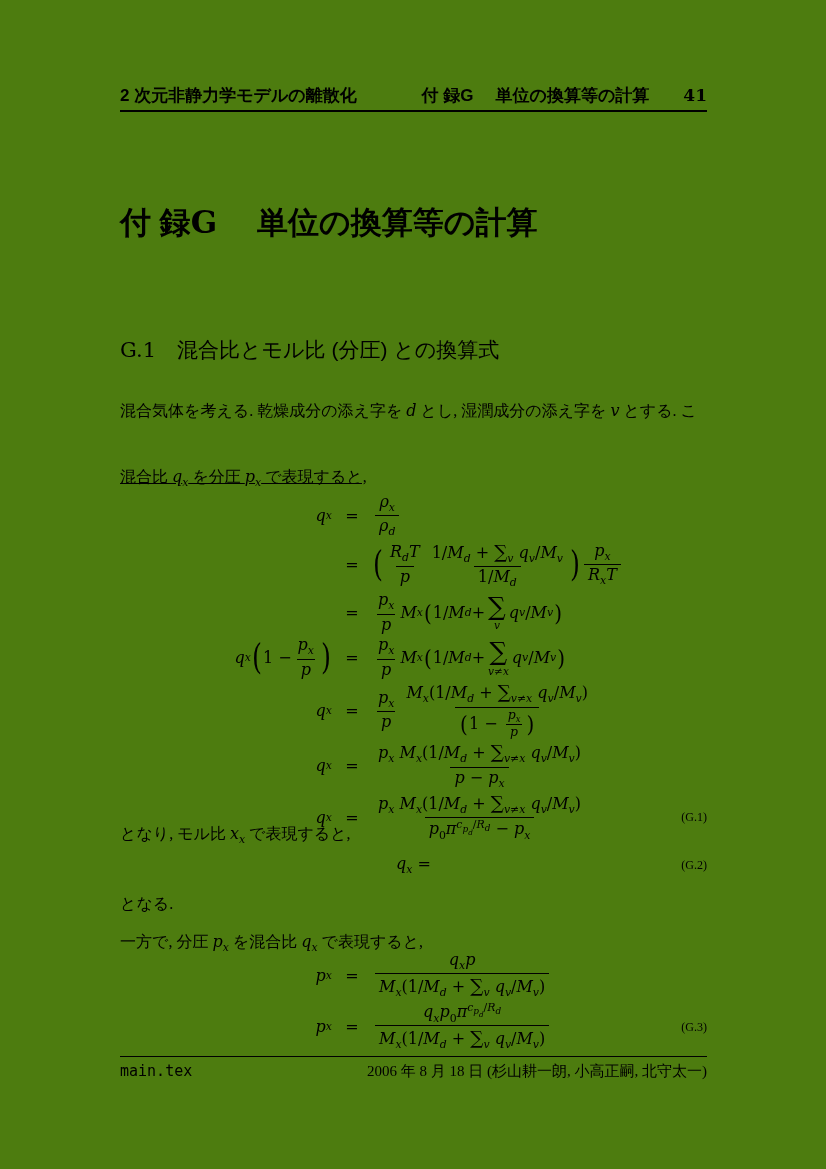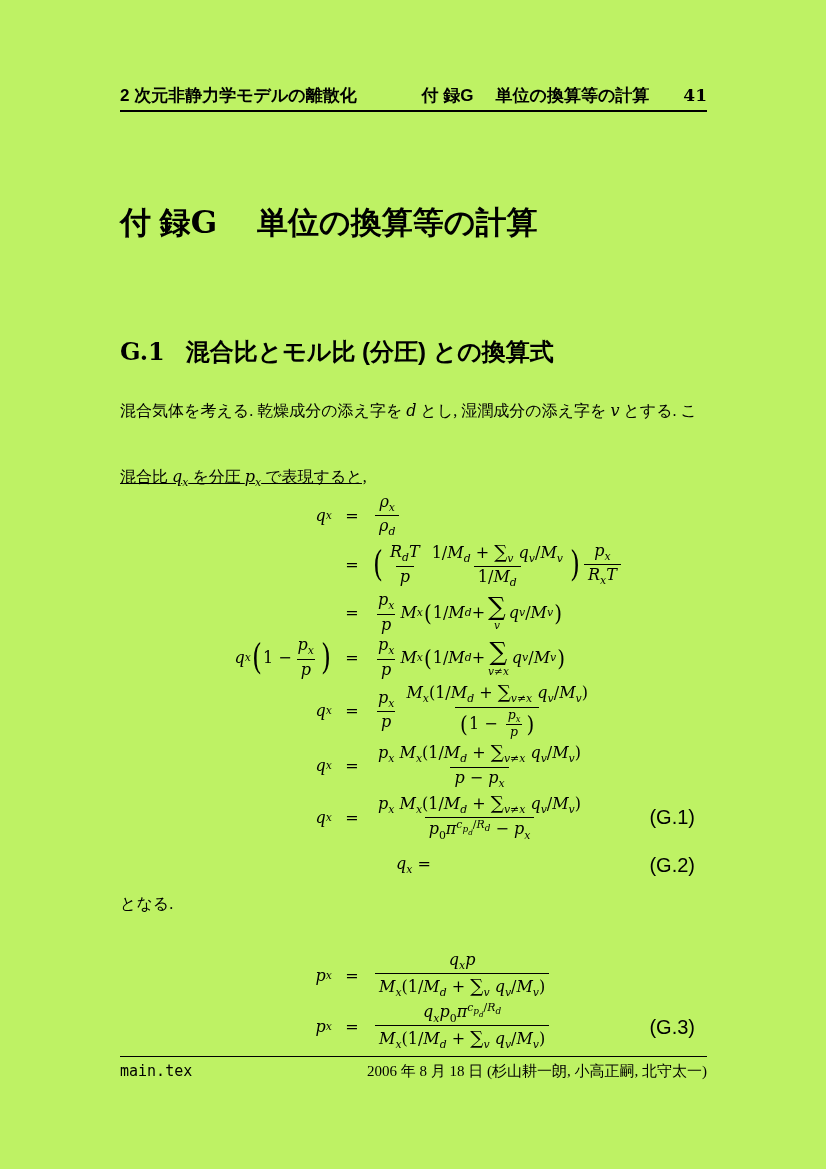--- a/index.html
+++ b/index.html
@@ -1,35 +1,35 @@
 <!DOCTYPE html>
 <html><head>
 <meta charset="utf-8">
 <style>
   html,body{margin:0;padding:0;background:#888;}
   .page{
-    position:relative;width:826px;height:1169px;background:#bef264;
+    position:relative;width:826px;height:1169px;background:#4d7c0f;
     margin:0 auto;overflow:hidden;color:#000;
     font-family:"Liberation Serif","DejaVu Serif",serif;
   }
   .content{position:absolute;left:120px;width:587px;}
 
   
   .runhead{top:84px;display:flex;align-items:baseline;font-size:17px;font-weight:bold;}
   .runhead .hl{font-family:"Liberation Sans","DejaVu Sans",sans-serif;}
   .runhead .hc{margin-left:auto;font-family:"Liberation Sans","DejaVu Sans",sans-serif;}
   .runhead .hc2{margin-left:22px;margin-right:34px;font-family:"Liberation Sans","DejaVu Sans",sans-serif;}
   .runhead .pgnum{font-family:"DejaVu Serif","Liberation Serif",serif;}
   .headrule{top:110px;height:2px;background:#000;}
 
   
   .chapter{top:202px;font-size:31px;font-weight:bold;font-family:"Liberation Sans","DejaVu Sans",sans-serif;white-space:nowrap;}
   .chapter .latin{font-family:"DejaVu Serif","Liberation Serif",serif;}
   .chapter .ctitle{margin-left:40px;}
-  .section{top:336px;font-size:24px;font-weight:bold;font-family:"Liberation Sans","DejaVu Sans",sans-serif;white-space:nowrap;}
+  .section{top:336px;font-size:21px;font-weight:normal;font-family:"Liberation Sans","DejaVu Sans",sans-serif;white-space:nowrap;}
   .section .latin{font-family:"DejaVu Serif","Liberation Serif",serif;}
   .section .stitle{margin-left:21px;}
 
   
   .para{font-size:16px;line-height:28px;white-space:nowrap;}
   .p1{top:397px;}
   .p2{top:463px;text-decoration:underline;}
   .p3{top:820px;}
   .p4{top:890px;}
   .p5{top:928px;}
@@ -38,21 +38,21 @@
   
   .math,.eqrow,.eqcenter{font-family:"DejaVu Serif","Liberation Serif",serif;font-size:16px;}
   .eqblock1{top:492px;}
   .eqcenter1{top:843px;min-height:44px;}
   .eqblock3{top:950px;}
   .eqrow{position:relative;display:flex;align-items:center;min-height:44px;}
   .eqrow .lhs{width:212px;display:inline-flex;justify-content:flex-end;align-items:center;white-space:nowrap;}
   .eqrow .rel{width:40px;text-align:center;flex:0 0 40px;}
   .eqrow .rhs{display:inline-flex;align-items:center;white-space:nowrap;}
   .eqcenter{position:relative;display:flex;justify-content:center;align-items:center;white-space:nowrap;}
-  .eqtag{position:absolute;right:12px;top:50%;transform:translateY(-50%);font-family:Liberation Sans, sans-serif;font-size:20px;}
+  .eqtag{position:absolute;right:0;top:50%;transform:translateY(-50%);font-family:Liberation Serif, serif;font-size:12px;}
 
   
   .fr{display:inline-flex;flex-direction:column;align-items:center;vertical-align:middle;margin:0 3px;line-height:1.3;}
   .fr .n{padding:0 3px;white-space:nowrap;display:inline-block;}
   .fr .d{border-top:1px solid #000;padding:0 4px;white-space:nowrap;display:inline-block;}
   .fr.sm{font-size:78%;margin:0 2px;line-height:1.2;}
   .si{font-size:115%;}
   .sum{display:inline-flex;flex-direction:column;align-items:center;vertical-align:middle;line-height:1;margin:0 3px;}
   .sum .s{font-size:155%;}
   .sum .l{font-size:66%;margin-top:1px;}
@@ -196,28 +196,30 @@
       <span class="rhs">
           <span class="fr">
             <span class="n"><i>p</i><sub><i>x</i></sub> <i>M</i><sub><i>x</i></sub>(1/<i>M</i><sub><i>d</i></sub> + <span class="si">∑</span><sub><i>v</i>≠<i>x</i></sub> <i>q</i><sub><i>v</i></sub>/<i>M</i><sub><i>v</i></sub>)</span>
             <span class="d"><i>p</i><sub>0</sub><i>π</i><sup><i>c</i><sub><i>p</i><sub><i>d</i></sub></sub>/<i>R</i><sub><i>d</i></sub></sup> − <i>p</i><sub><i>x</i></sub></span>
           </span>
         </span>
       <span class="eqtag">(G.1)</span>
     </div>
   </div>
 
+  <div class="content para p3" style="position:absolute;">となり, モル比 <i>x</i><sub><i>x</i></sub> で表現すると,</div>
 
   <div class="content eqcenter eqcenter1" style="position:absolute;">
     <span class="math"><i>q</i><sub><i>x</i></sub> = </span>
     <span class="eqtag">(G.2)</span>
   </div>
 
   <div class="content para p4" style="position:absolute;">となる.</div>
 
+  <div class="content para p5" style="position:absolute;">一方で, 分圧 <i>p</i><sub><i>x</i></sub> を混合比 <i>q</i><sub><i>x</i></sub> で表現すると,</div>
 
   <div class="content eqblock3" style="position:absolute;">
     <div class="eqrow">
       <span class="lhs">
           <i>p</i>
           <sub><i>x</i></sub>
         </span>
       <span class="rel">=</span>
       <span class="rhs">
           <span class="fr">

